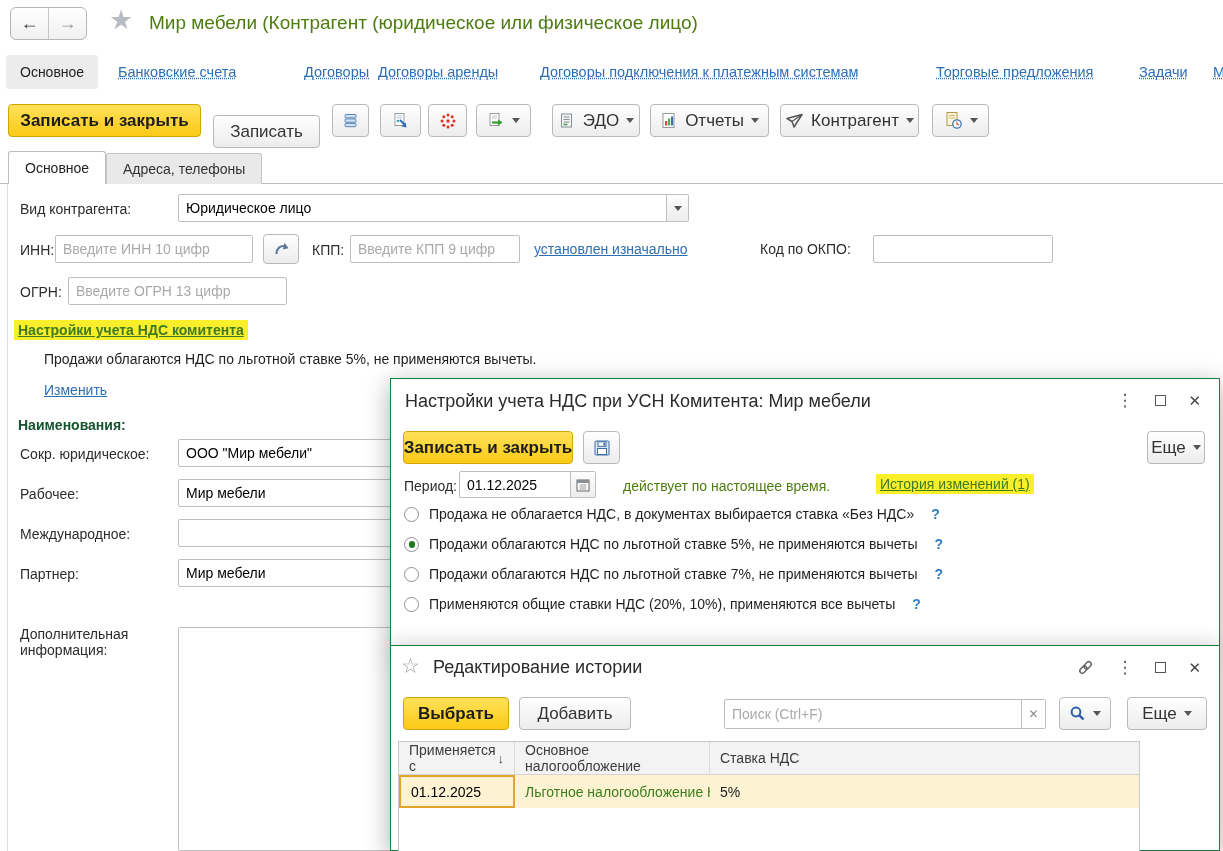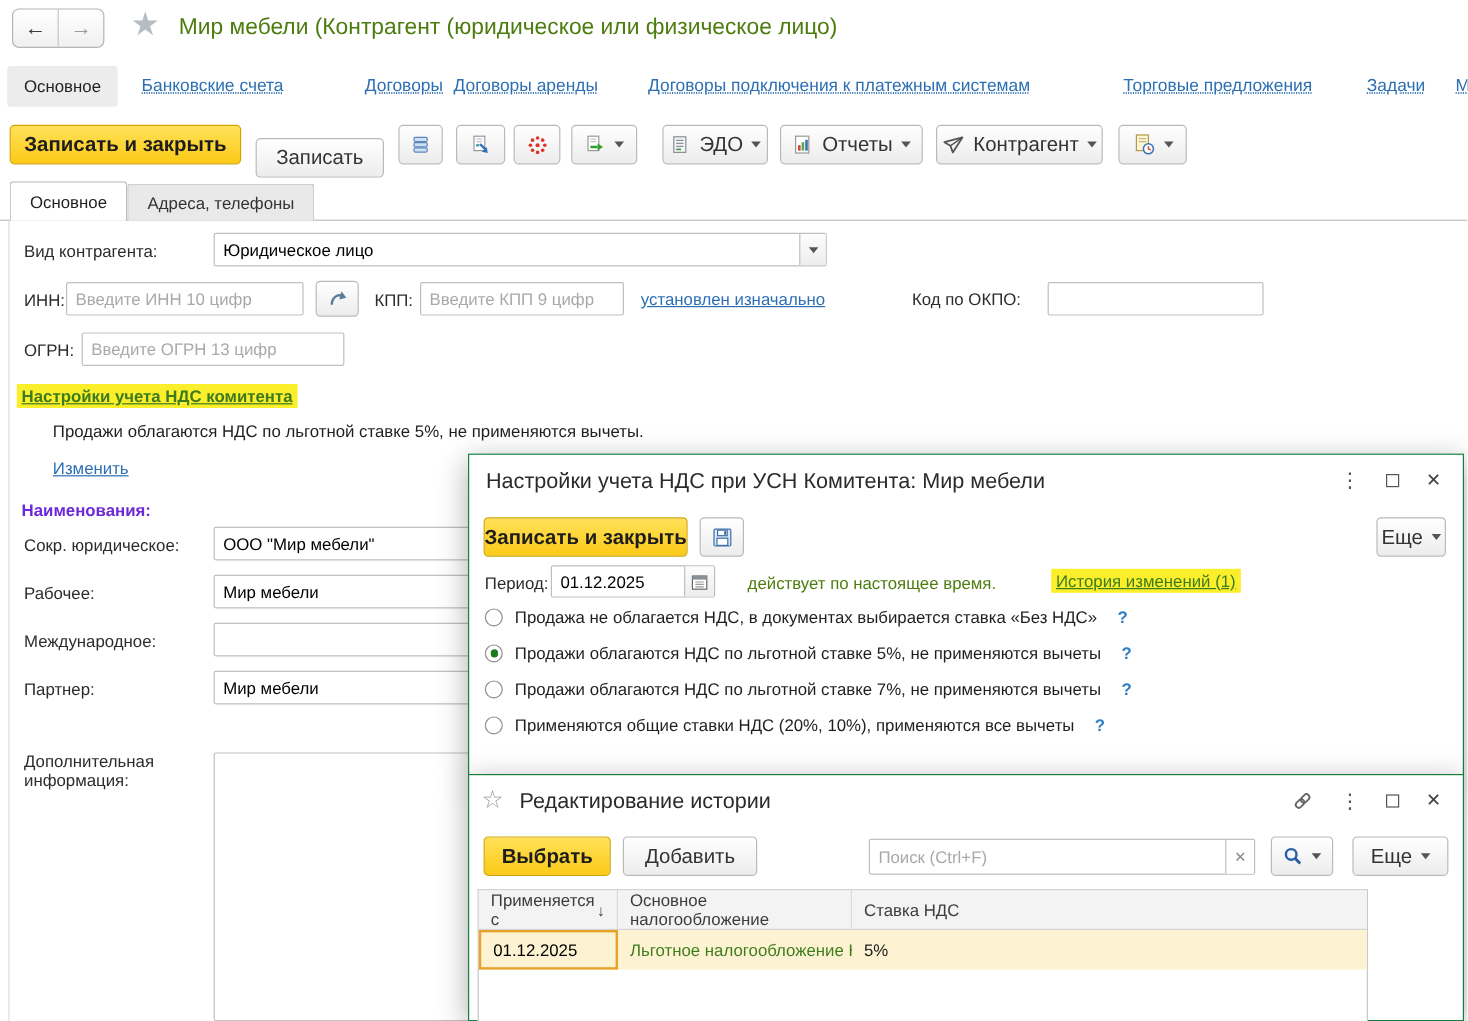--- a/index.html
+++ b/index.html
@@ -76,21 +76,21 @@
 
   
   .grid { position:absolute; border:1px solid #c8c8c8; background:#fff; }
   .grid-head { display:flex; background:#f3f3f3; border-bottom:1px solid #d5d5d5; height:33px; color:#3c3c3c; }
   .gh { display:flex; align-items:center; padding:0 10px; border-right:1px solid #dadada; }
   .gh:last-child { border-right:none; }
   .grid-row { display:flex; height:33px; background:#fdf3d2; align-items:stretch; }
   .gc { display:flex; align-items:center; padding:0 10px; overflow:hidden; white-space:nowrap; }
 
   .label { color:#2c2c2c; white-space:nowrap; }
-  .bold { font-weight:bold; color:#6d28d9; }
+  .bold { font-weight:bold; color:#14532d; }
   svg { display:block; }
 </style>
 </head>
 <body>
 
 <div id="screen">
 
   <div class="abs" style="left:10px;top:7px;width:77px;height:33px;border:1px solid #b5b5b5;border-radius:6px;display:flex;background:linear-gradient(#fff,#f0f0f0);">
     <div class="ctl" style="flex:1;border-right:1px solid #c5c5c5;font-size:18px;color:#3a3a3a;">←</div>
     <div class="ctl" style="flex:1;font-size:18px;color:#9a9a9a;">→</div>

